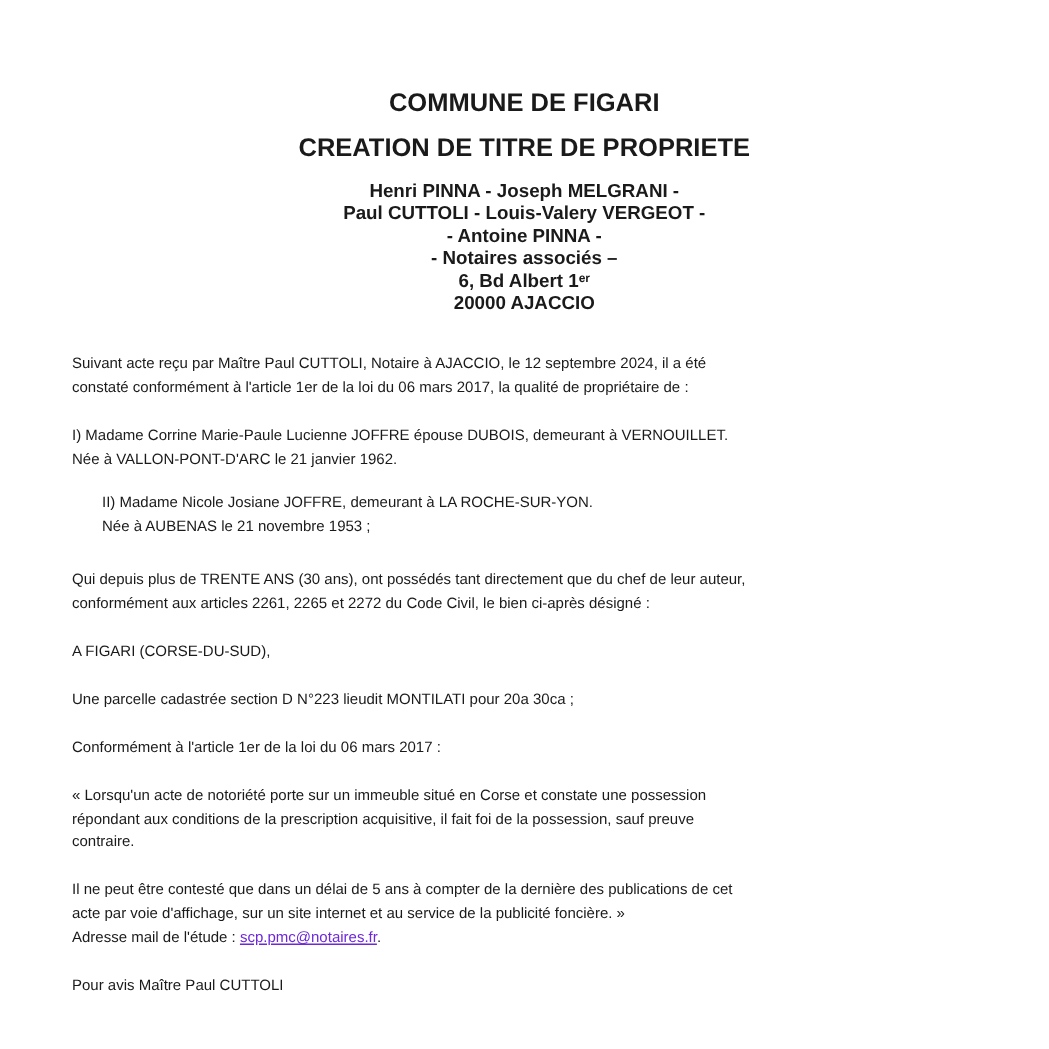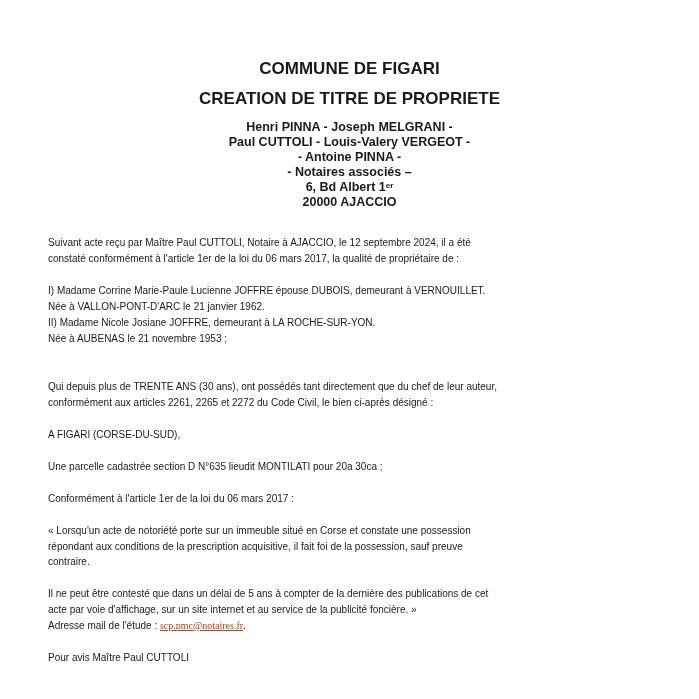--- a/index.html
+++ b/index.html
@@ -4,21 +4,21 @@
 <style>
   html, body { margin: 0; padding: 0; background: #ffffff; }
   body {
     width: 699px; height: 699px; overflow: hidden; position: relative;
     font-family: "Liberation Sans", sans-serif; color: #1a1a1a;
   }
   .header { position: absolute; left: 0; width: 699px; text-align: center; font-weight: bold; font-size: 17px; }
   .h-line { position: absolute; left: 0; width: 699px; text-align: center; font-weight: bold; font-size: 12.5px; line-height: 15px; }
   sup { font-size: 8px; vertical-align: top; position: relative; top: -2px; }
   .p { position: absolute; left: 48px; width: 620px; font-size: 10px; line-height: 15.5px; white-space: nowrap; }
-  a.mail { color: #c2410c; text-decoration: underline; font-family: Liberation Serif, serif; }
+  a.mail { color: #6d28d9; text-decoration: underline; }
 </style>
 </head>
 <body>
 
 <div class="header" style="top:59px;">COMMUNE DE FIGARI</div>
 <div class="header" style="top:89px;">CREATION DE TITRE DE PROPRIETE</div>
 
 <div>
   <div class="h-line" style="top:120px;">Henri PINNA - Joseph MELGRANI -</div>
   <div class="h-line" style="top:135px;">Paul CUTTOLI - Louis-Valery VERGEOT -</div>
@@ -31,33 +31,33 @@
 <div class="p" style="top:235px;">
   <div>Suivant acte reçu par Maître Paul CUTTOLI, Notaire à AJACCIO, le 12 septembre 2024, il a été</div>
   <div>constaté conformément à l'article 1er de la loi du 06 mars 2017, la qualité de propriétaire de :</div>
 </div>
 
 <div class="p" style="top:283px;">
   <div>I) Madame Corrine Marie-Paule Lucienne JOFFRE épouse DUBOIS, demeurant à VERNOUILLET.</div>
   <div>Née à VALLON-PONT-D'ARC le 21 janvier 1962.</div>
 </div>
 
-<div class="p" style="top:315px;">
+<div class="p" style="top:328px;margin-left:20px;">
   <div>II) Madame Nicole Josiane JOFFRE, demeurant à LA ROCHE-SUR-YON.</div>
   <div>Née à AUBENAS le 21 novembre 1953 ;</div>
 </div>
 
 <div class="p" style="top:379px;">
   <div>Qui depuis plus de TRENTE ANS (30 ans), ont possédés tant directement que du chef de leur auteur,</div>
   <div>conformément aux articles 2261, 2265 et 2272 du Code Civil, le bien ci-après désigné :</div>
 </div>
 
 <div class="p" style="top:427px;">A FIGARI (CORSE-DU-SUD),</div>
 
-<div class="p" style="top:459px;">Une parcelle cadastrée section D N°635 lieudit MONTILATI pour 20a 30ca ;</div>
+<div class="p" style="top:459px;">Une parcelle cadastrée section D N°223 lieudit MONTILATI pour 20a 30ca ;</div>
 
 <div class="p" style="top:491px;">Conformément à l'article 1er de la loi du 06 mars 2017 :</div>
 
 <div class="p" style="top:523px;">
   <div>« Lorsqu'un acte de notoriété porte sur un immeuble situé en Corse et constate une possession</div>
   <div>répondant aux conditions de la prescription acquisitive, il fait foi de la possession, sauf preuve</div>
   <div>contraire.</div>
 </div>
 
 <div class="p" style="top:586px;">

